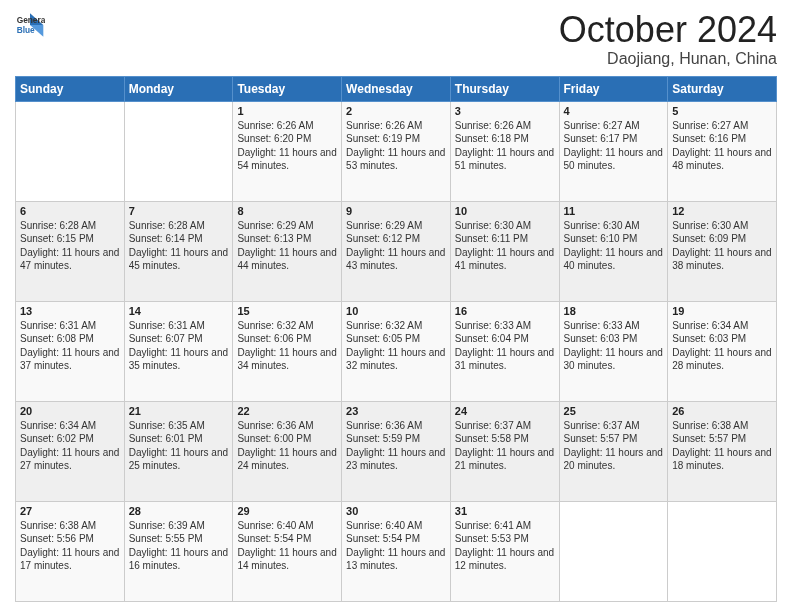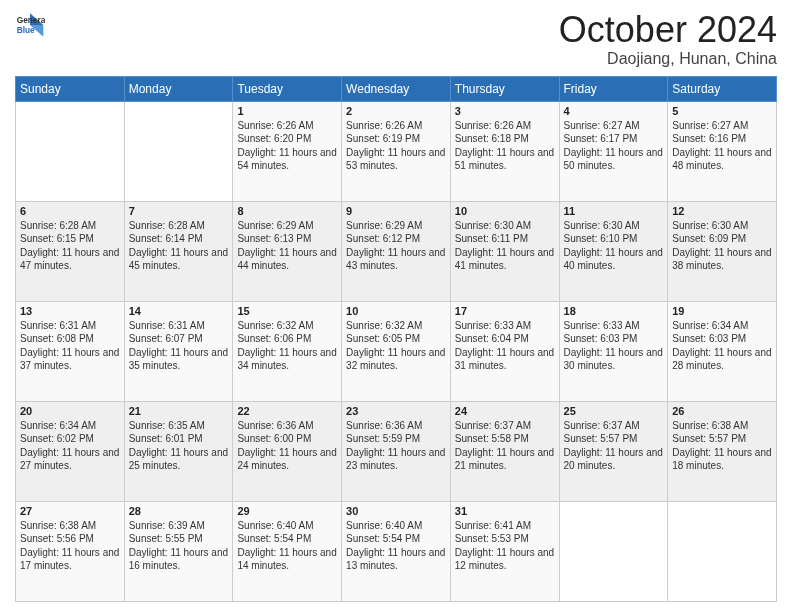--- a/index.html
+++ b/index.html
@@ -49,21 +49,21 @@
       flex: 1;
       border: 1px solid #ccc;
       border-collapse: collapse;
       width: 100%;
       table-layout: fixed;
     }
     .calendar thead tr th {
       background-color: #2a6fb5;
       color: #fff;
       font-size: 12px;
-      font-weight: normal;
+      font-weight: bold;
       padding: 5px 4px;
       border: 1px solid #5590cc;
       text-align: left;
     }
     .calendar tbody tr td {
       border: 1px solid #ccc;
       vertical-align: top;
       padding: 3px 4px;
       font-size: 9.5px;
       color: #333;
@@ -223,21 +223,21 @@
 Sunset: 6:06 PM
 Daylight: 11 hours and 34 minutes.</div>
           </td>
           <td>
             <span class="day-num">10</span>
             <div class="day-detail" style="white-space: pre-line;">Sunrise: 6:32 AM
 Sunset: 6:05 PM
 Daylight: 11 hours and 32 minutes.</div>
           </td>
           <td>
-            <span class="day-num">17</span>
+            <span class="day-num">16</span>
             <div class="day-detail" style="white-space: pre-line;">Sunrise: 6:33 AM
 Sunset: 6:04 PM
 Daylight: 11 hours and 31 minutes.</div>
           </td>
           <td>
             <span class="day-num">18</span>
             <div class="day-detail" style="white-space: pre-line;">Sunrise: 6:33 AM
 Sunset: 6:03 PM
 Daylight: 11 hours and 30 minutes.</div>
           </td>

